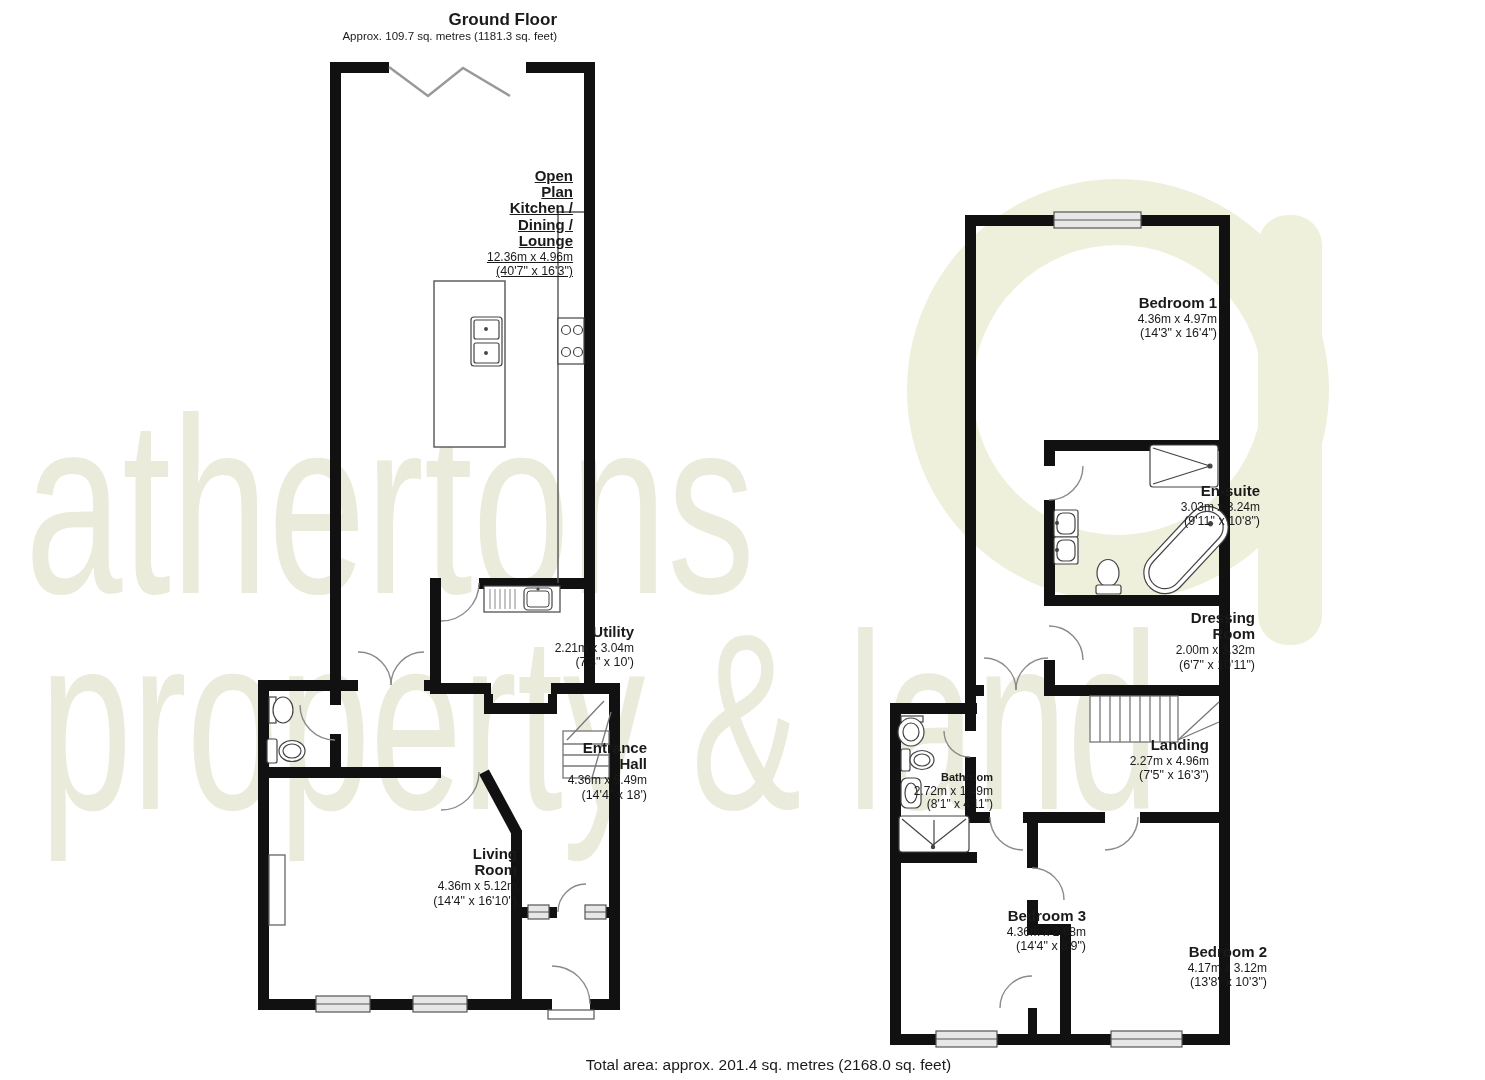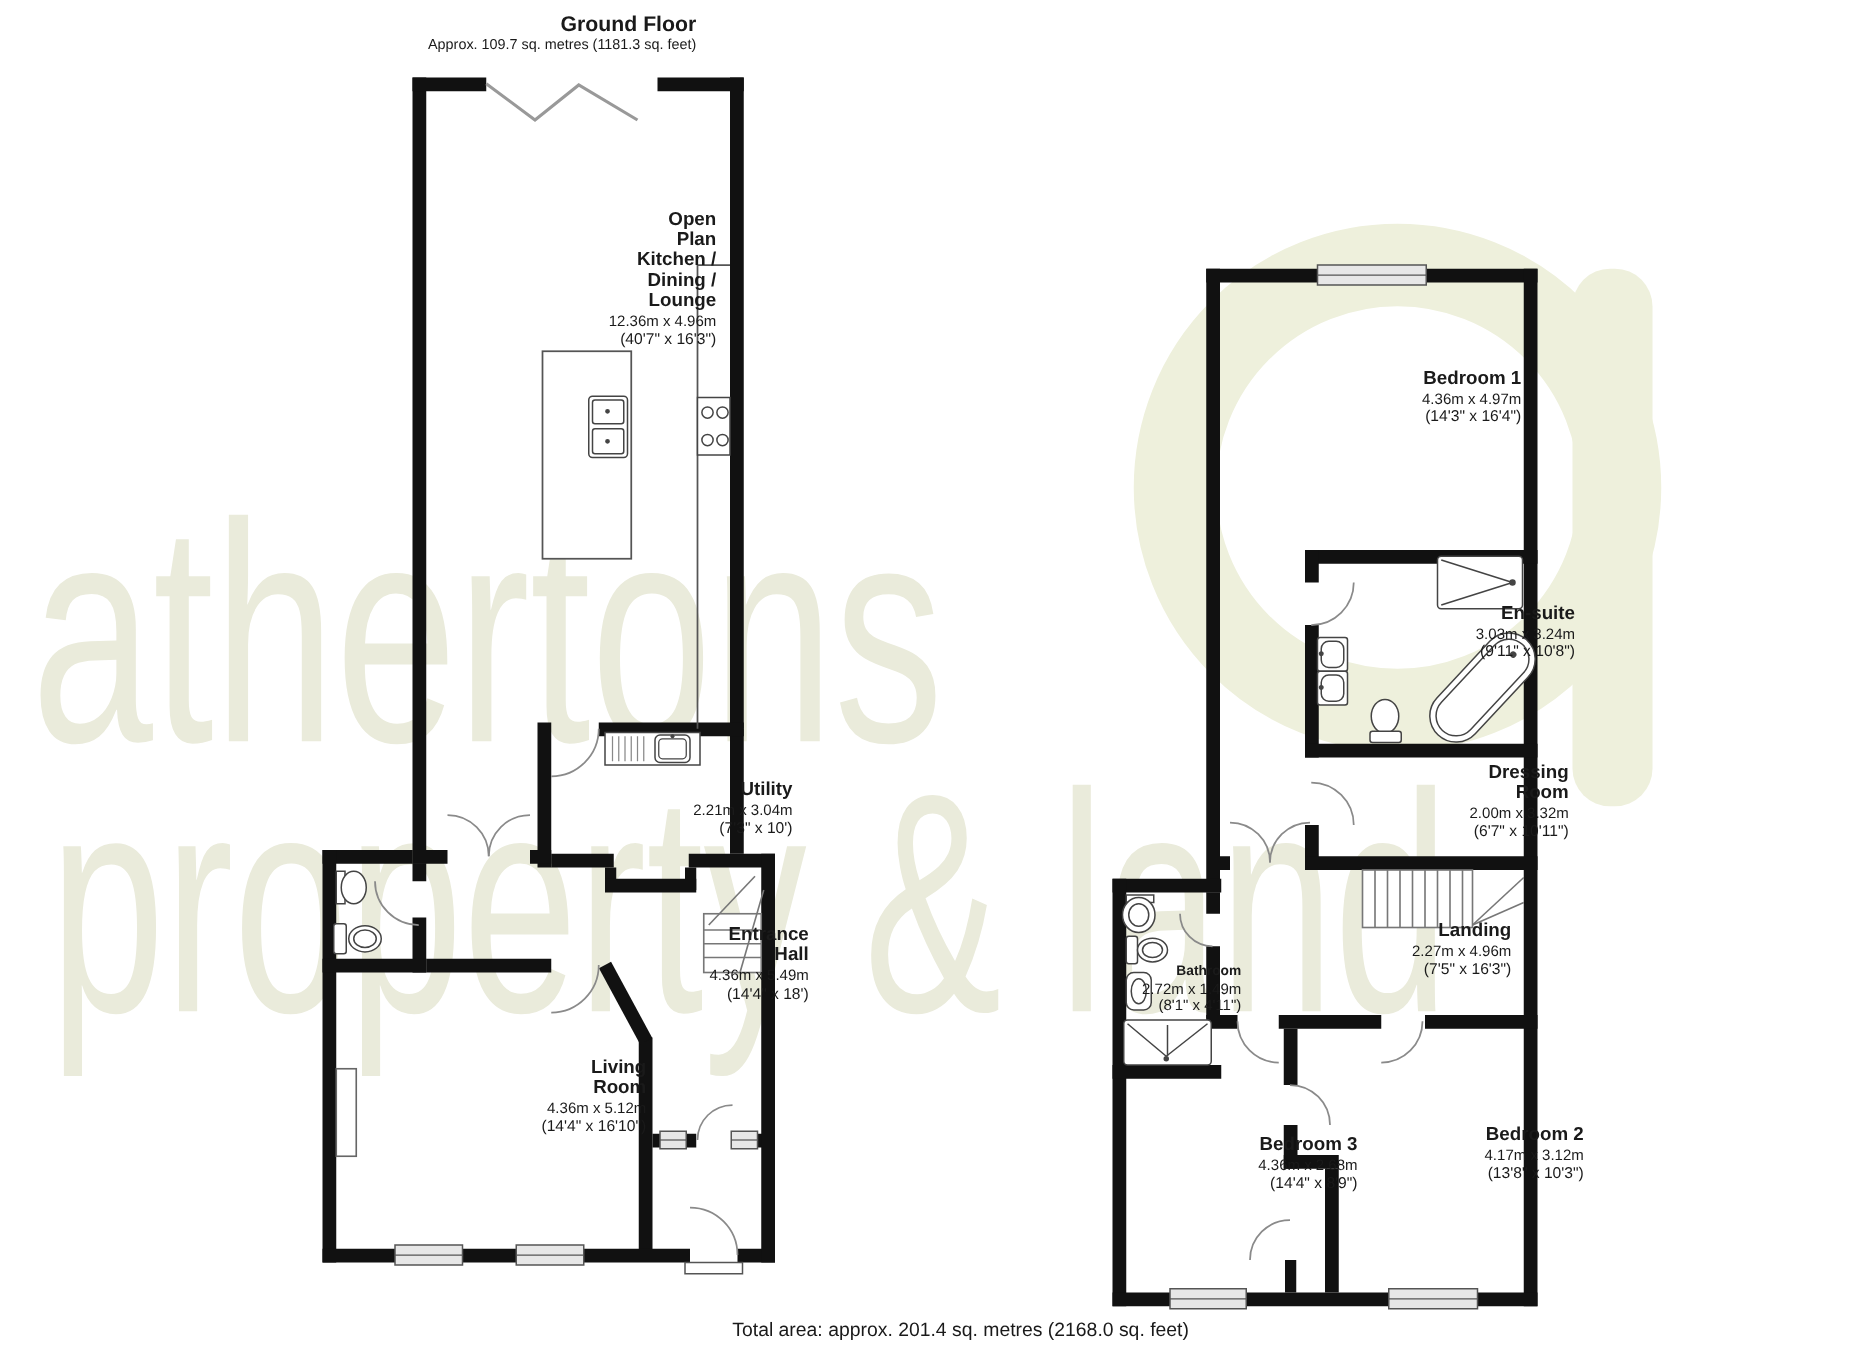--- a/index.html
+++ b/index.html
@@ -281,21 +281,21 @@
         <circle cx="933" cy="847" r="1.6" fill="#444"></circle>
       </g>
     </g>
   </svg>
 
   <div class="lbl" style="left:437px;top:11px;">
     <div class="floor-title">Ground Floor</div>
     <div class="floor-sub">Approx. 109.7 sq. metres (1181.3 sq. feet)</div>
   </div>
 
-  <div class="lbl" style="left:453px;top:168px;">
+  <div class="lbl" style="left:453px;top:168px;text-decoration:underline;">
     <div class="room-name">Open
 Plan
 Kitchen /
 Dining /
 Lounge</div>
     <div class="room-m">12.36m x 4.96m</div>
     <div class="room-ft">(40'7" x 16'3")</div>
   </div>
 
   <div class="lbl" style="left:514px;top:624px;">
@@ -349,20 +349,20 @@
     <div class="room-m">2.72m x 1.49m</div>
     <div class="room-ft">(8'1" x 4'11")</div>
   </div>
 
   <div class="lbl" style="left:966px;top:908px;">
     <div class="room-name">Bedroom 3</div>
     <div class="room-m">4.36m x 2.68m</div>
     <div class="room-ft">(14'4" x 8'9")</div>
   </div>
 
-  <div class="lbl" style="left:1147px;top:900px;">
+  <div class="lbl" style="left:1147px;top:944px;">
     <div class="room-name">Bedroom 2</div>
     <div class="room-m">4.17m x 3.12m</div>
     <div class="room-ft">(13'8" x 10'3")</div>
   </div>
 
   <div class="total">Total area: approx. 201.4 sq. metres (2168.0 sq. feet)</div>
 </div>
 
 </body></html>

